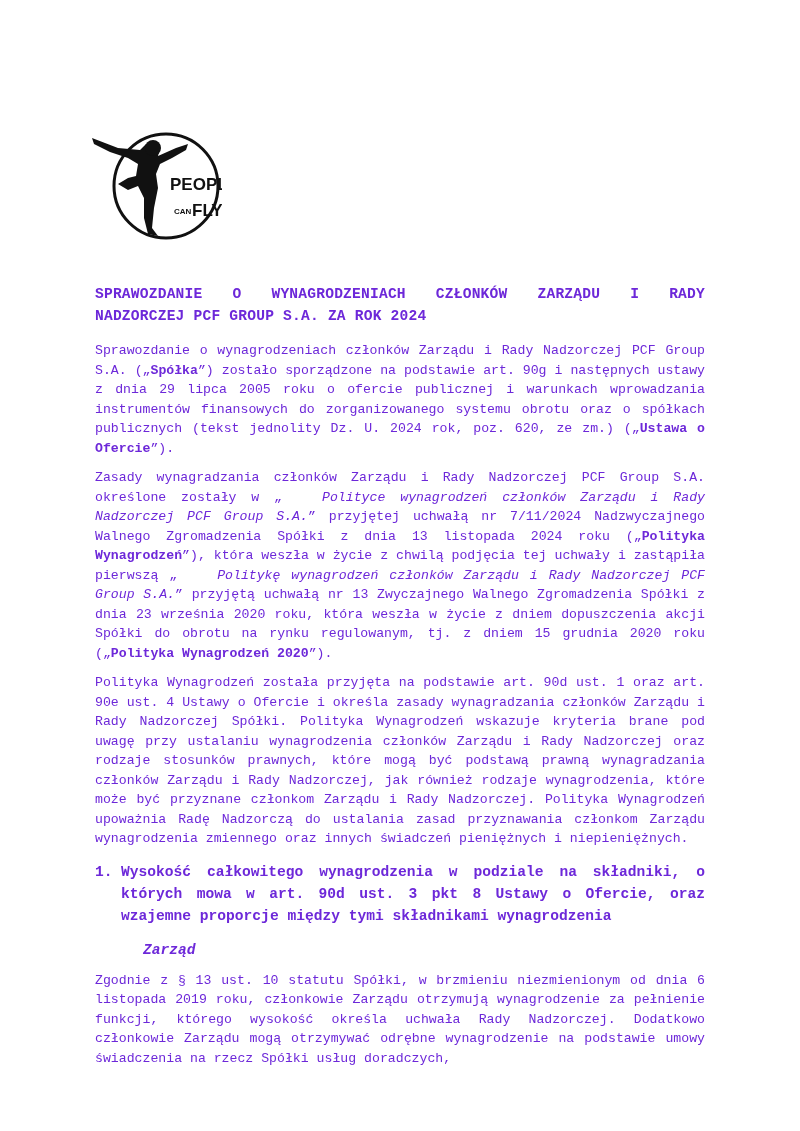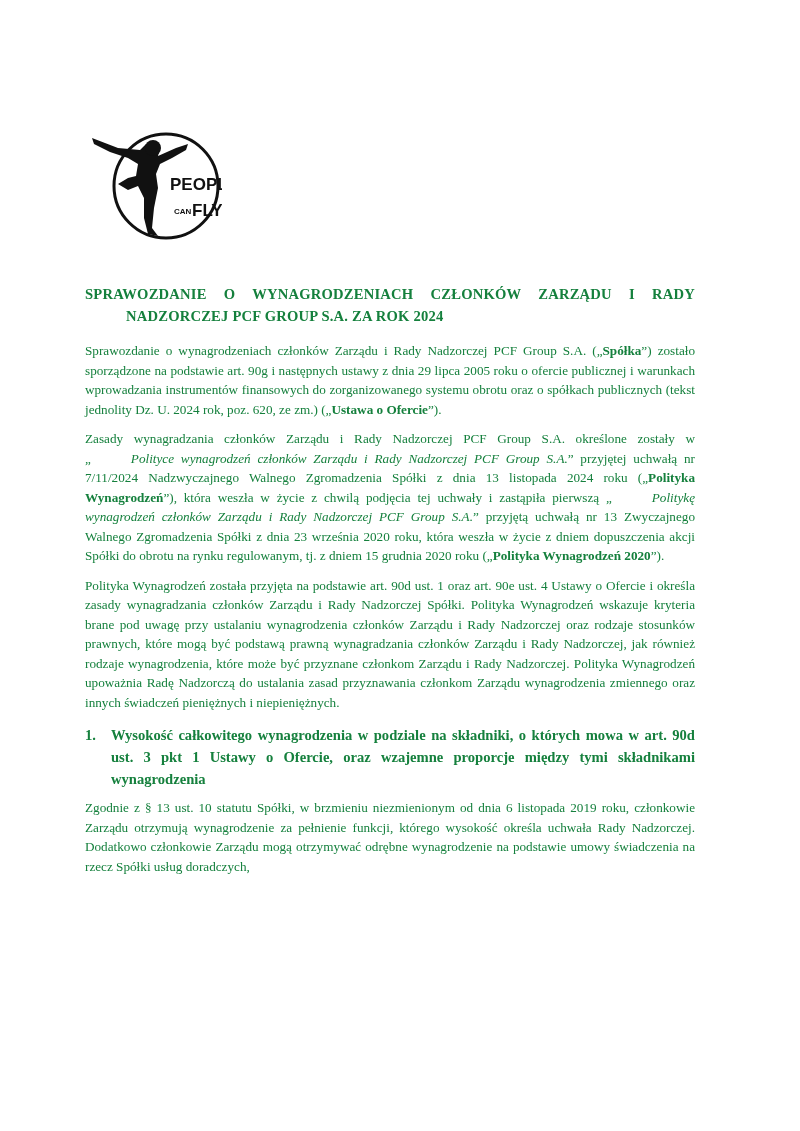--- a/index.html
+++ b/index.html
@@ -1,29 +1,29 @@
 <!DOCTYPE html>
 <html><head>
   <meta charset="utf-8">
   <style>
     html, body { margin: 0; padding: 0; background: #ffffff; }
     body { width: 800px; height: 1131px; position: relative; overflow: hidden; }
     .page { position: absolute; left: 0; top: 0; width: 800px; height: 1131px; background: #fff; }
     .logo { position: absolute; left: 88px; top: 118px; width: 134px; height: 130px; }
     .content {
-      position: absolute; left: 85px; top: 283px; width: 610px;
-      font-family: Liberation Serif, serif; color: #15803d;
+      position: absolute; left: 95px; top: 283px; width: 610px;
+      font-family: Liberation Mono, monospace; color: #6d28d9;
       font-size: 13.2px; line-height: 19.5px;
     }
     .title {
       font-weight: bold; font-size: 14.6px; line-height: 22px; margin: 0 0 14px 0;
       text-align: justify; text-align-last: left; letter-spacing: 0.2px;
     }
     .title .l1 { display: block; text-align: justify; text-align-last: justify; }
-    .title .l2 { display: block; margin-left: 41px; }
+    .title .l2 { display: block; }
     p { margin: 0 0 10px 0; text-align: justify; }
     .sec-head { display: flex; margin: 12px 0 8px 0; font-weight: bold; font-size: 14.6px; line-height: 22px; }
     .sec-num { width: 26px; flex: none; }
     .sec-text { flex: 1; text-align: justify; }
     .subhead { font-weight: bold; font-style: italic; font-size: 14.6px; margin: 12px 0 10px 48px; line-height: 22px; }
     b { font-weight: bold; }
     i { font-style: italic; margin-left: 40px; }
   </style>
 </head>
 <body>
@@ -49,21 +49,22 @@
     </div>
 
     <p><span>Sprawozdanie o wynagrodzeniach członków Zarządu i Rady Nadzorczej PCF Group S.A. („</span><b>Spółka</b><span>”) zostało sporządzone na podstawie art. 90g i następnych ustawy z dnia 29 lipca 2005 roku o ofercie publicznej i warunkach wprowadzania instrumentów finansowych do zorganizowanego systemu obrotu oraz o spółkach publicznych (tekst jednolity Dz. U. 2024 rok, poz. 620, ze zm.) („</span><b>Ustawa o Ofercie</b><span>”).</span></p>
 
     <p><span>Zasady wynagradzania członków Zarządu i Rady Nadzorczej PCF Group S.A. określone zostały w „</span><i>Polityce wynagrodzeń członków Zarządu i Rady Nadzorczej PCF Group S.A.</i><span>” przyjętej uchwałą nr 7/11/2024 Nadzwyczajnego Walnego Zgromadzenia Spółki z dnia 13 listopada 2024 roku („</span><b>Polityka Wynagrodzeń</b><span>”), która weszła w życie z chwilą podjęcia tej uchwały i zastąpiła pierwszą „</span><i>Politykę wynagrodzeń członków Zarządu i Rady Nadzorczej PCF Group S.A.</i><span>” przyjętą uchwałą nr 13 Zwyczajnego Walnego Zgromadzenia Spółki z dnia 23 września 2020 roku, która weszła w życie z dniem dopuszczenia akcji Spółki do obrotu na rynku regulowanym, tj. z dniem 15 grudnia 2020 roku („</span><b>Polityka Wynagrodzeń 2020</b><span>”).</span></p>
 
     <p>Polityka Wynagrodzeń została przyjęta na podstawie art. 90d ust. 1 oraz art. 90e ust. 4 Ustawy o Ofercie i określa zasady wynagradzania członków Zarządu i Rady Nadzorczej Spółki. Polityka Wynagrodzeń wskazuje kryteria brane pod uwagę przy ustalaniu wynagrodzenia członków Zarządu i Rady Nadzorczej oraz rodzaje stosunków prawnych, które mogą być podstawą prawną wynagradzania członków Zarządu i Rady Nadzorczej, jak również rodzaje wynagrodzenia, które może być przyznane członkom Zarządu i Rady Nadzorczej. Polityka Wynagrodzeń upoważnia Radę Nadzorczą do ustalania zasad przyznawania członkom Zarządu wynagrodzenia zmiennego oraz innych świadczeń pieniężnych i niepieniężnych.</p>
 
     <div class="sec-head">
       <span class="sec-num">1.</span>
-      <span class="sec-text">Wysokość całkowitego wynagrodzenia w podziale na składniki, o których mowa w art. 90d ust. 3 pkt 1 Ustawy o Ofercie, oraz wzajemne proporcje między tymi składnikami wynagrodzenia</span>
+      <span class="sec-text">Wysokość całkowitego wynagrodzenia w podziale na składniki, o których mowa w art. 90d ust. 3 pkt 8 Ustawy o Ofercie, oraz wzajemne proporcje między tymi składnikami wynagrodzenia</span>
     </div>
 
 
+    <div class="subhead">Zarząd</div>
 
 
     <p>Zgodnie z § 13 ust. 10 statutu Spółki, w brzmieniu niezmienionym od dnia 6 listopada 2019 roku, członkowie Zarządu otrzymują wynagrodzenie za pełnienie funkcji, którego wysokość określa uchwała Rady Nadzorczej. Dodatkowo członkowie Zarządu mogą otrzymywać odrębne wynagrodzenie na podstawie umowy świadczenia na rzecz Spółki usług doradczych,</p>
   </div>
 </div>
 
 </body></html>

